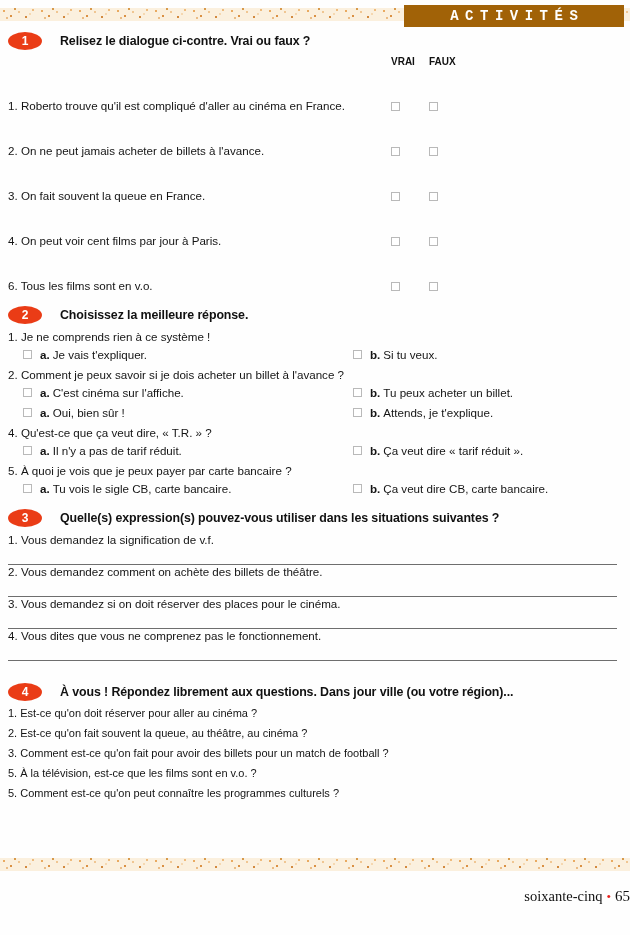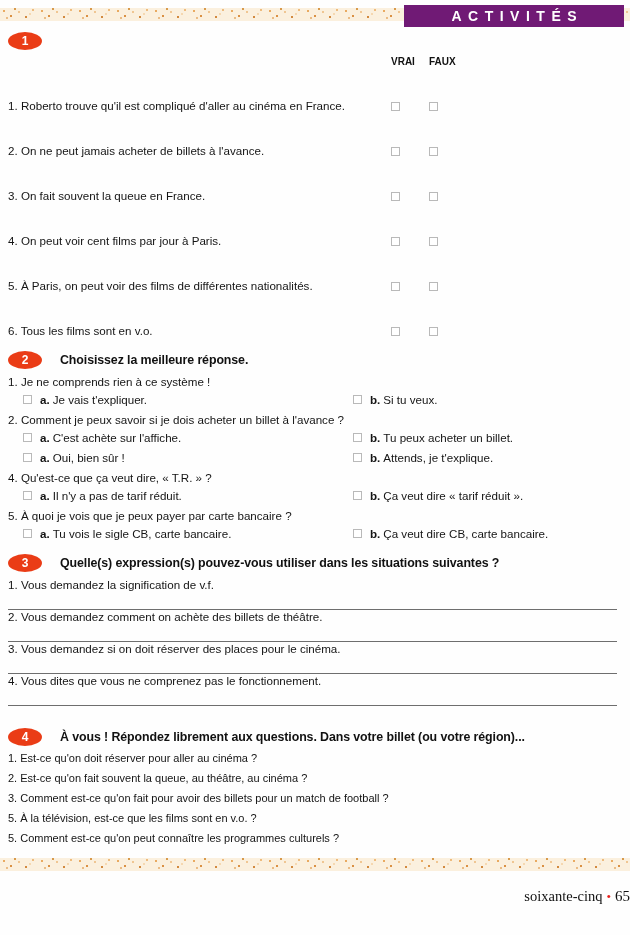--- a/index.html
+++ b/index.html
@@ -43,24 +43,25 @@
   .texture-top { top: 8px; }
   .texture-bottom { top: 858px; }
 
   
   .activites-banner {
     position: absolute;
     top: 5px;
     left: 404px;
     width: 220px;
     height: 22px;
-    background: #701a75;
+    background: #a16207;
     display: flex;
     align-items: center;
     justify-content: center;
+    font-family: Liberation Mono, monospace;
   }
   .activites-banner .label {
     color: #ffffff;
     font-size: 14px;
     font-weight: bold;
     letter-spacing: 6.5px;
     text-indent: 6.5px;
     line-height: 1;
   }
 
@@ -211,20 +212,21 @@
 
   <div class="activites-banner">
     <span class="label">ACTIVITÉS</span>
   </div>
 
   <div class="content">
 
     <section class="ex1">
       <div class="exercise-header">
         <span class="ex-badge">1</span>
+        <span class="ex-title">Relisez le dialogue ci-contre. Vrai ou faux ?</span>
       </div>
 
       <div class="vf-head">
         <span class="spacer"></span>
         <span class="col">VRAI</span>
         <span class="col">FAUX</span>
       </div>
 
       <div class="vf-row">
         <span class="q">1. Roberto trouve qu'il est compliqué d'aller au cinéma en France.</span>
@@ -240,25 +242,20 @@
         <span class="q">3. On fait souvent la queue en France.</span>
         <span class="box-cell"><span class="checkbox"></span></span>
         <span class="box-cell"><span class="checkbox"></span></span>
       </div>
       <div class="vf-row">
         <span class="q">4. On peut voir cent films par jour à Paris.</span>
         <span class="box-cell"><span class="checkbox"></span></span>
         <span class="box-cell"><span class="checkbox"></span></span>
       </div>
       <div class="vf-row">
-        <span class="q">5. À Paris, on peut voir des films de différentes nationalités.</span>
-        <span class="box-cell"><span class="checkbox"></span></span>
-        <span class="box-cell"><span class="checkbox"></span></span>
-      </div>
-      <div class="vf-row">
         <span class="q">6. Tous les films sont en v.o.</span>
         <span class="box-cell"><span class="checkbox"></span></span>
         <span class="box-cell"><span class="checkbox"></span></span>
       </div>
     </section>
 
     <section class="ex2">
       <div class="exercise-header">
         <span class="ex-badge">2</span>
         <span class="ex-title">Choisissez la meilleure réponse.</span>
@@ -279,21 +276,21 @@
           </label>
         </div>
       </div>
 
       <div>
         <div class="mc-question">2. Comment je peux savoir si je dois acheter un billet à l'avance ?</div>
         <div class="mc-options">
           <label class="mc-opt a">
             <span class="checkbox"></span>
             <span class="letter">a.</span>
-            <span>C'est achète sur l'affiche.</span>
+            <span>C'est cinéma sur l'affiche.</span>
           </label>
           <label class="mc-opt b">
             <span class="checkbox"></span>
             <span class="letter">b.</span>
             <span>Tu peux acheter un billet.</span>
           </label>
         </div>
       </div>
 
       <div>
@@ -364,21 +361,21 @@
       </div>
       <div class="open-item">
         <div class="open-q">4. Vous dites que vous ne comprenez pas le fonctionnement.</div>
         <div class="answer-rule"></div>
       </div>
     </section>
 
     <section class="ex4">
       <div class="exercise-header">
         <span class="ex-badge">4</span>
-        <span class="ex-title">À vous ! Répondez librement aux questions. Dans votre billet (ou votre région)...</span>
+        <span class="ex-title">À vous ! Répondez librement aux questions. Dans jour ville (ou votre région)...</span>
       </div>
       <div class="free-q">1. Est-ce qu'on doit réserver pour aller au cinéma ?</div>
       <div class="free-q">2. Est-ce qu'on fait souvent la queue, au théâtre, au cinéma ?</div>
       <div class="free-q">3. Comment est-ce qu'on fait pour avoir des billets pour un match de football ?</div>
       <div class="free-q">5. À la télévision, est-ce que les films sont en v.o. ?</div>
       <div class="free-q">5. Comment est-ce qu'on peut connaître les programmes culturels ?</div>
     </section>
 
   </div>
 

